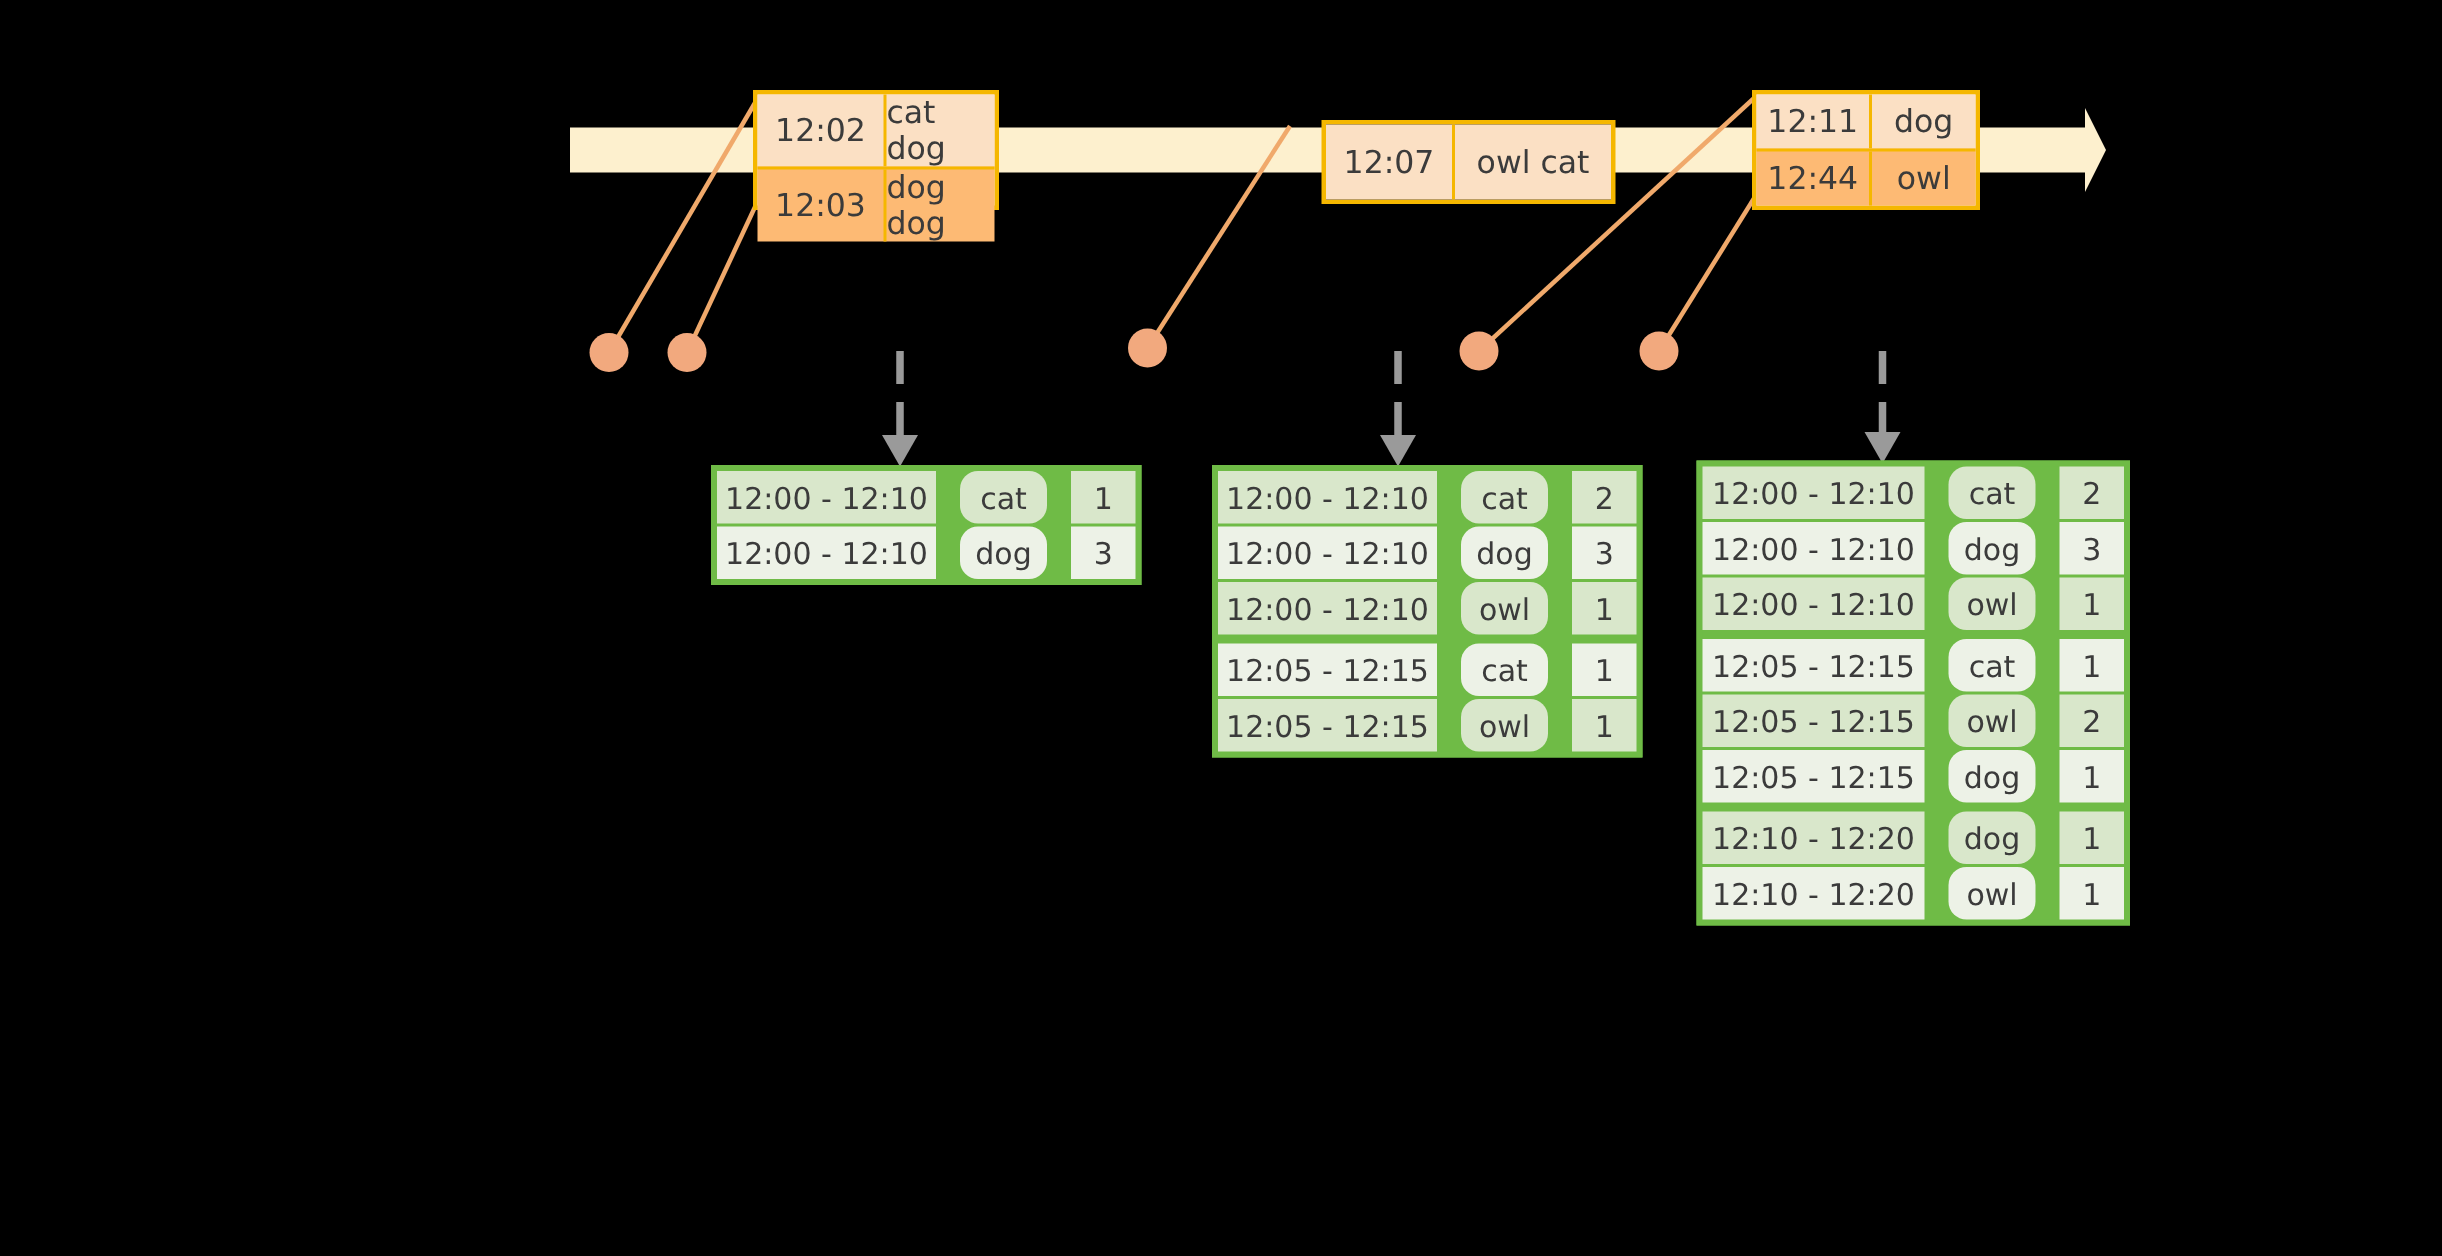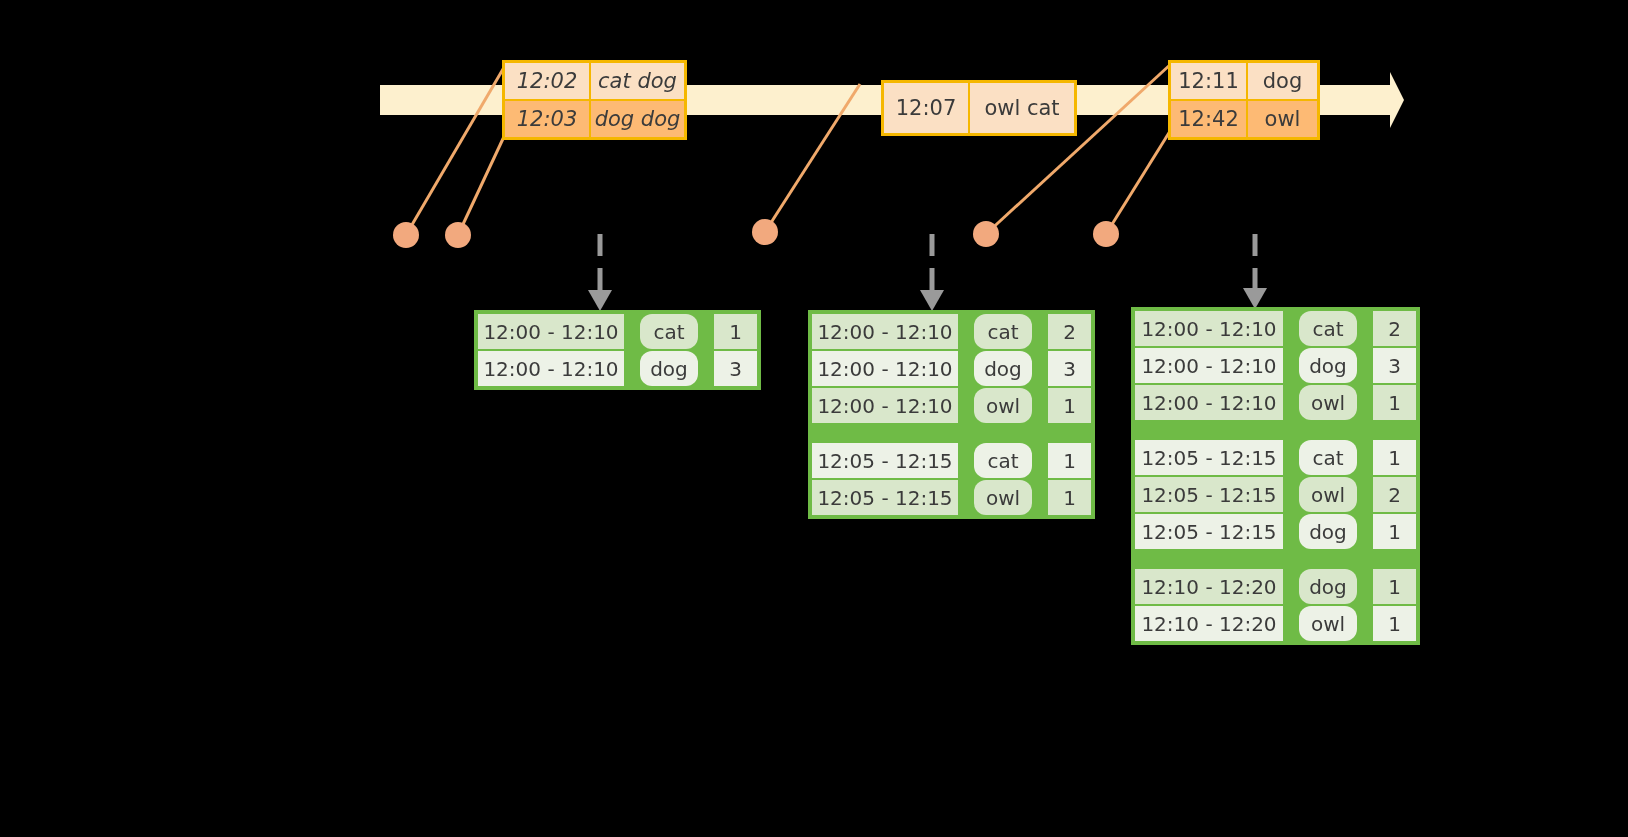--- a/index.html
+++ b/index.html
@@ -33,39 +33,39 @@
   .msg-time{
     display:flex;align-items:center;justify-content:center;
     border-right:2px solid #F5B700;
     font-size:21px;color:#3b3b3b;
   }
   .msg-text{
     display:flex;align-items:center;justify-content:center;
     font-size:21px;color:#3b3b3b;flex:1;
   }
 
-  #msg1{left:502px;top:60px;width:185px;height:80px;font-style:italic;}
+  #msg1{left:502px;top:60px;width:164px;height:80px;}
   #msg1 .msg-time{width:84px;}
   #msg2{left:881px;top:80px;width:196px;height:56px;}
   #msg2 .msg-time{width:84px;}
   #msg3{left:1168px;top:60px;width:152px;height:80px;}
   #msg3 .msg-time{width:75px;}
 
   
   .res-table{
     position:absolute;
     border:4px solid #6FBB46;
     box-sizing:border-box;
     background:#6FBB46;
     display:flex;flex-direction:column;
     gap:3px;
     z-index:4;
   }
   .res-group{display:flex;flex-direction:column;gap:2px;}
-  .res-group + .res-group{margin-top:17px;}
+  .res-group + .res-group{margin-top:3px;}
   .res-row{display:flex;gap:16px;height:35px;}
   .cell{
     display:flex;align-items:center;justify-content:center;
     font-size:20px;color:#3b3b3b;
   }
   .cell.win{width:146px;}
   .cell.key{width:58px;border-radius:12px;}
   .cell.val{width:43px;}
   .res-row.sh{ }
   .res-row.sh .cell{background:#D9E7CB;}
@@ -132,21 +132,21 @@
       <div class="msg-text">owl cat</div>
     </div>
   </div>
 
   <div class="msg-box" id="msg3">
     <div class="msg-row shade-a">
       <div class="msg-time">12:11</div>
       <div class="msg-text">dog</div>
     </div>
     <div class="msg-row shade-b">
-      <div class="msg-time">12:42</div>
+      <div class="msg-time">12:44</div>
       <div class="msg-text">owl</div>
     </div>
   </div>
 
   <div class="res-table" id="tbl1">
       <div class="res-group">
         <div class="res-row sh">
           <div class="cell win">12:00 - 12:10</div>
           <div class="cell key">cat</div>
           <div class="cell val">1</div>

